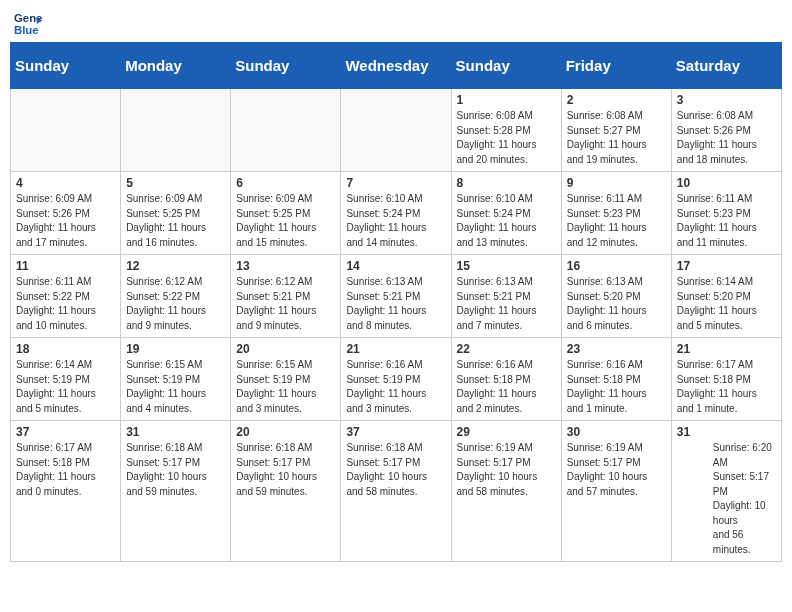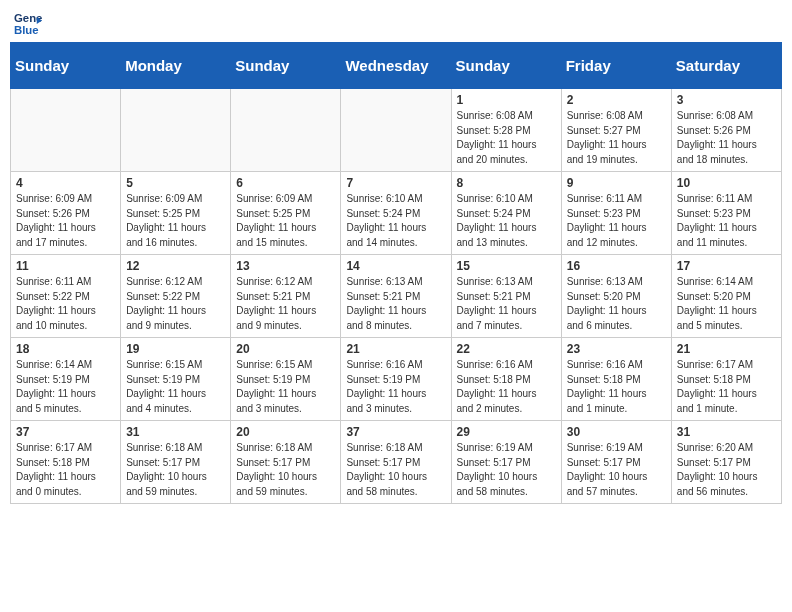--- a/index.html
+++ b/index.html
@@ -328,20 +328,20 @@
         </td>
         <td>
           <div class="day-number">30</div>
           <div class="day-info" style="white-space: pre-line;">Sunrise: 6:19 AM
 Sunset: 5:17 PM
 Daylight: 10 hours
 and 57 minutes.</div>
         </td>
         <td>
           <div class="day-number">31</div>
-          <div class="day-info" style="white-space: pre-line;">Sunrise: 6:20 AM
+          <div class="day-info" style="white-space: pre-line; margin-left: 36px;">Sunrise: 6:20 AM
 Sunset: 5:17 PM
 Daylight: 10 hours
 and 56 minutes.</div>
         </td>
       </tr>
     </tbody>
 </table>
 
 </body></html>

